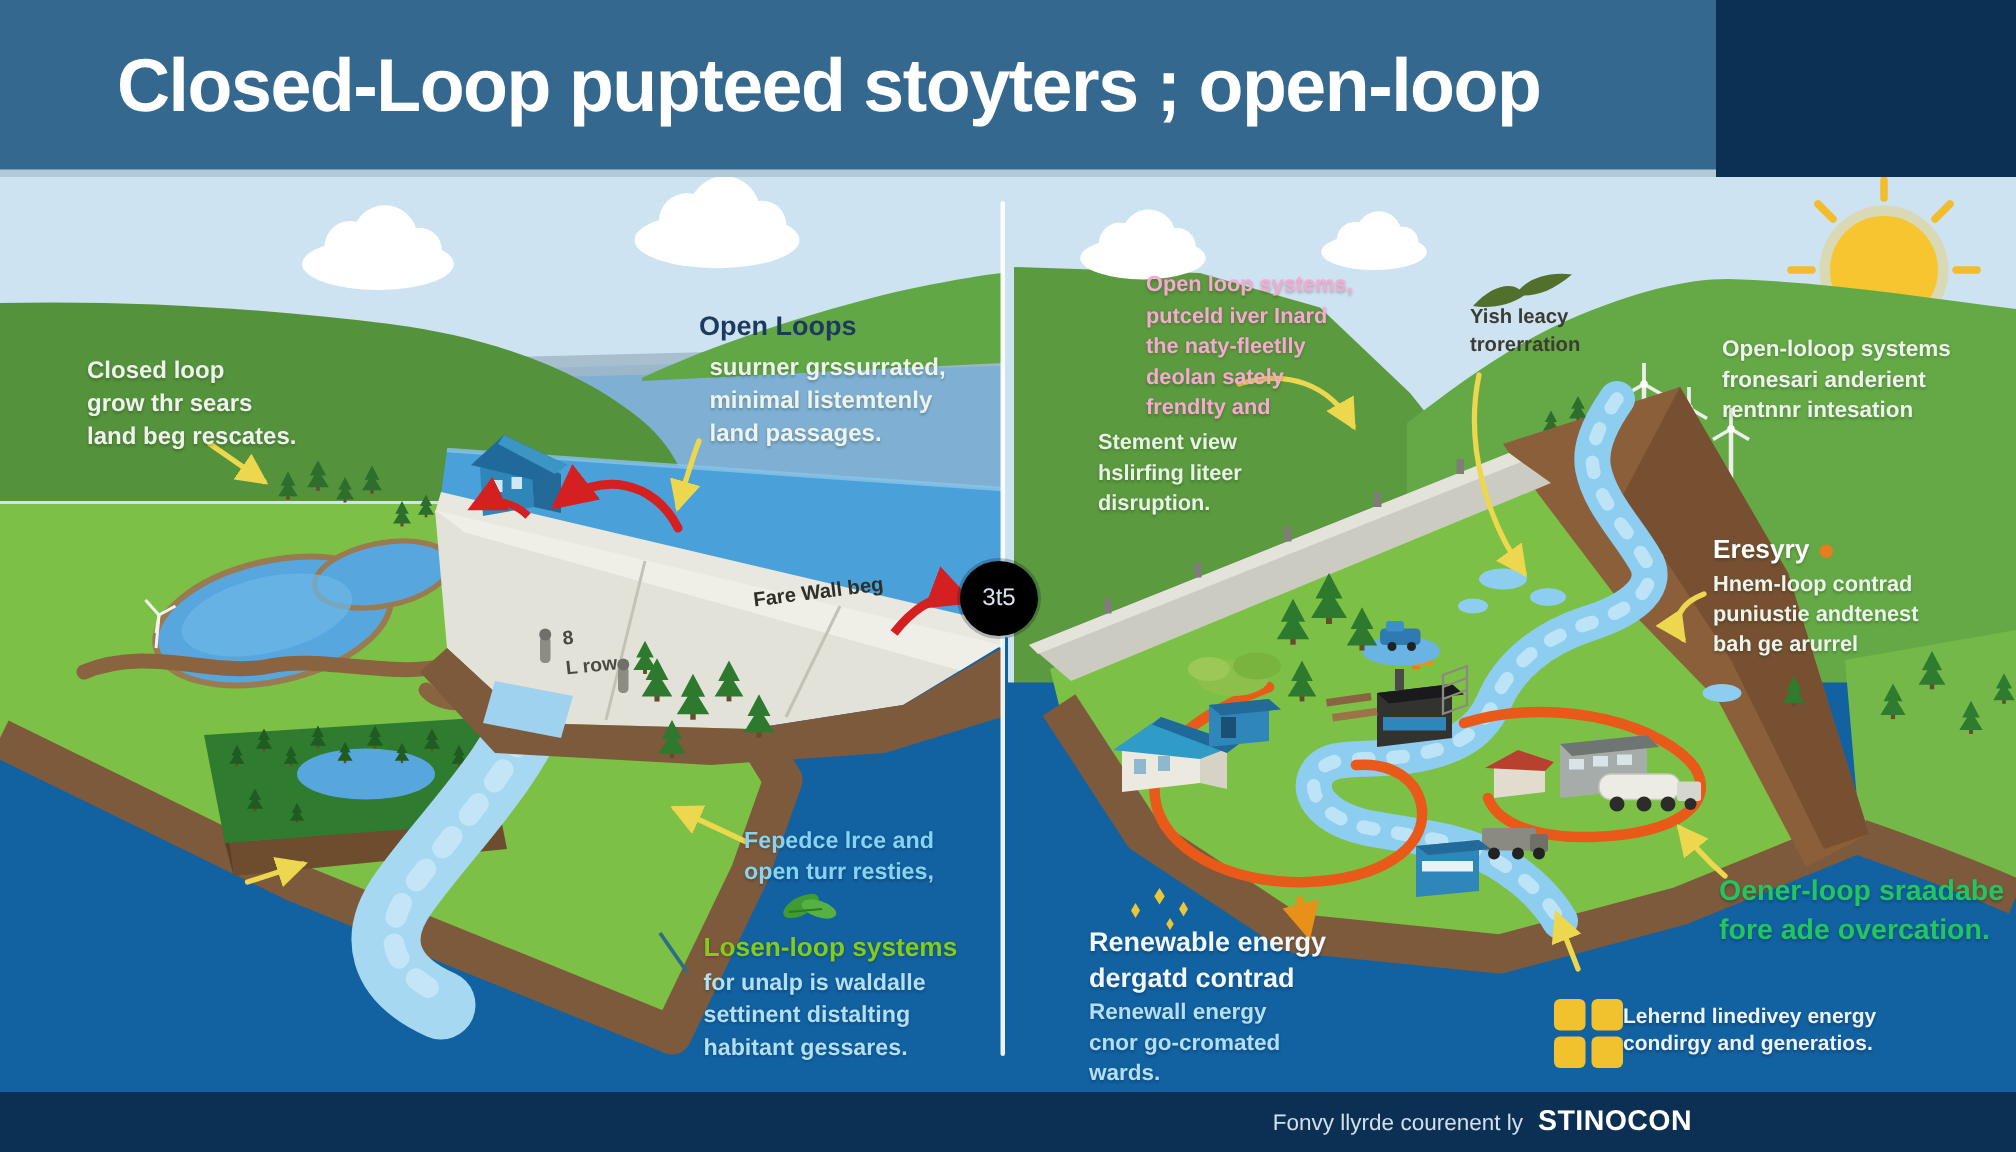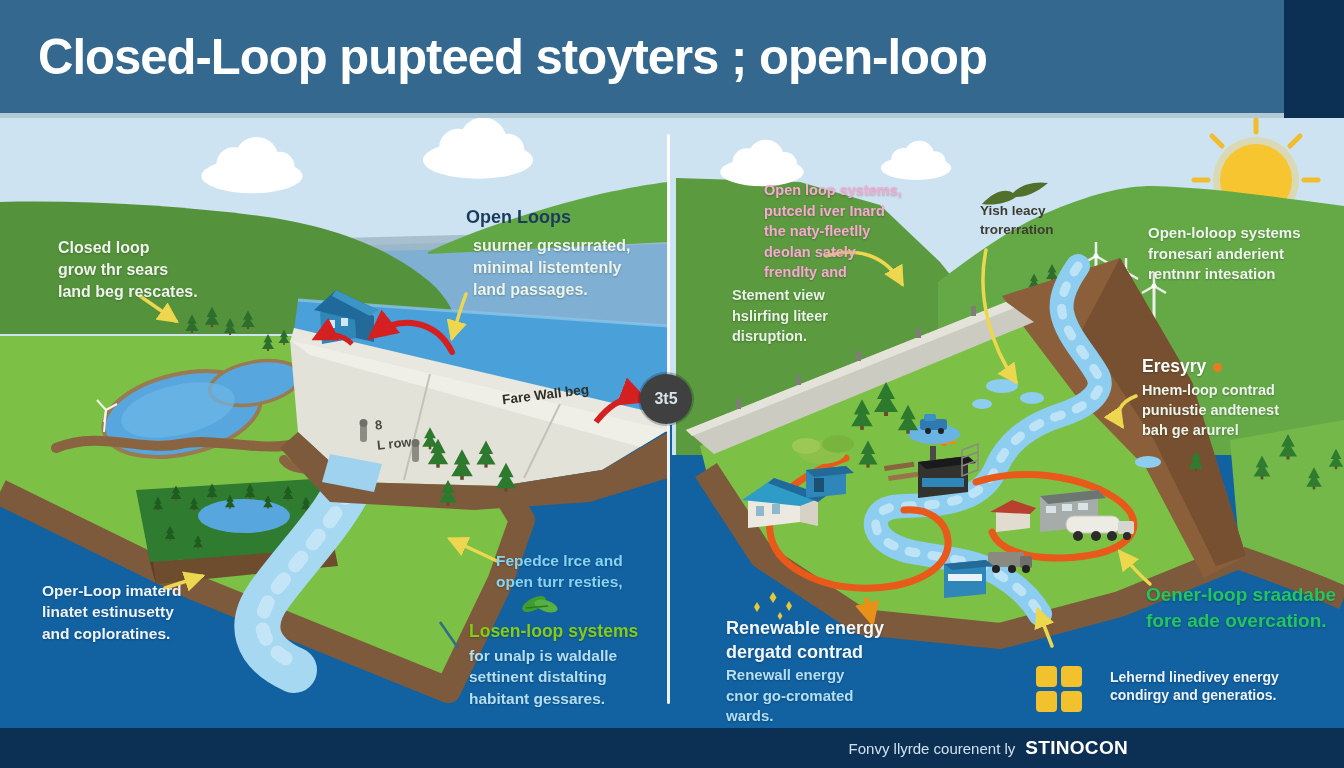--- a/index.html
+++ b/index.html
@@ -1,25 +1,25 @@
 <!DOCTYPE html>
 <html><head>
 <meta charset="utf-8">
 <style>
   html,body{margin:0;padding:0}
   body{width:1344px;height:768px;overflow:hidden;background:#0c3054;font-family:"Liberation Sans",sans-serif}
   .poster{position:relative;width:1344px;height:768px;overflow:hidden}
-  .header{position:absolute;top:0;left:0;width:1284px;height:118px;background:#35688e;border-bottom:5px solid #b2c9d6;box-sizing:border-box;display:flex;align-items:center;padding-left:38px}
+  .header{position:absolute;top:0;left:0;width:1144px;height:118px;background:#35688e;border-bottom:5px solid #b2c9d6;box-sizing:border-box;display:flex;align-items:center;padding-left:78px}
   .header h1{margin:0;color:#ffffff;font-size:50px;font-weight:700;letter-spacing:-1px;transform:scaleX(.98);transform-origin:left center;white-space:nowrap}
   .scene-svg{position:absolute;left:0;top:118px}
   .lbl{position:absolute;white-space:pre-line;line-height:1.38;font-weight:600;text-shadow:0 1px 2px rgba(15,35,15,.3)}
   .ns{text-shadow:none}
   .divider{position:absolute;left:667px;top:134px;width:3px;height:570px;background:rgba(255,255,255,.92);border-radius:2px}
-  .badge{position:absolute;left:640px;top:374px;width:52px;height:50px;border-radius:50%;background:#404040;color:#d9e3ec;display:flex;align-items:center;justify-content:center;font-size:16px;font-weight:700;box-shadow:0 0 0 2px rgba(10,25,45,.25)}
-  .legend{position:absolute;left:1036px;top:666px;display:flex;align-items:flex-start;gap:28px}
+  .badge{position:absolute;left:640px;top:374px;width:52px;height:50px;border-radius:50%;background:#000000;color:#d9e3ec;display:flex;align-items:center;justify-content:center;font-size:16px;font-weight:400;box-shadow:0 0 0 2px rgba(10,25,45,.25)}
+  .legend{position:absolute;left:1036px;top:666px;display:flex;align-items:flex-start;gap:0}
   .sw{display:grid;grid-template-columns:21px 21px;grid-template-rows:21px 21px;gap:4px}
   .sw i{display:block;background:#f2c12e;border-radius:4px}
   .lgtext{white-space:pre-line;color:#eaf4fa;font-size:14px;line-height:1.32;font-weight:600;text-shadow:0 1px 2px rgba(0,20,40,.35);margin-top:2px}
   .footer{position:absolute;left:0;top:728px;width:1164px;height:40px;background:#0c3054;display:flex;align-items:center;justify-content:flex-end;padding-right:36px;box-sizing:border-box;gap:10px}
   .credit{color:#d2e0ec;font-size:15px}
   .brand{color:#ffffff;font-size:19px;font-weight:800;letter-spacing:.3px}
   .odot{display:inline-block;width:9px;height:9px;border-radius:50%;background:#e87c20;margin-left:7px}
 </style>
 </head>
 <body>
@@ -381,23 +381,20 @@
 bah ge arurrel</div>
   <div class="lbl ns" style="left:502px;top:386px;font-size:13.5px;color:#2f2f28;transform:rotate(-7deg)">Fare Wall beg</div>
   <div class="lbl ns" style="left:376px;top:414px;font-size:13px;line-height:1.5;color:#4a4a42;transform:rotate(-6deg)">8
 L row</div>
   <div class="lbl" style="left:496px;top:550px;font-size:15.5px;font-weight:700;color:#86d4f2;text-shadow:0 1px 2px rgba(0,20,40,.3)">Fepedce lrce and
 open turr resties,</div>
   <div class="lbl" style="left:469px;top:619px;font-size:17.5px;font-weight:700;color:#84cc16;text-shadow:0 1px 2px rgba(0,20,40,.3)">Losen-loop systems</div>
   <div class="lbl" style="left:469px;top:645px;font-size:15.5px;color:#b2dff2;text-shadow:0 1px 2px rgba(0,20,40,.3)">for unalp is waldalle
 settinent distalting
 habitant gessares.</div>
-  <div class="lbl" style="left:42px;top:580px;font-size:15.5px;color:#eef4f8;text-shadow:0 1px 2px rgba(0,20,40,.3)">Oper-Loop imaterd
-linatet estinusetty
-and coploratines.</div>
   <div class="lbl" style="left:726px;top:616px;font-size:18px;font-weight:700;line-height:1.34;color:#f2f8fa;text-shadow:0 1px 2px rgba(0,20,40,.3)">Renewable energy
 dergatd contrad</div>
   <div class="lbl" style="left:726px;top:665px;font-size:15px;color:#b2dff2;text-shadow:0 1px 2px rgba(0,20,40,.3)">Renewall energy
 cnor go-cromated
 wards.</div>
   <div class="lbl" style="left:1146px;top:582px;font-size:19px;color:#22c55e;text-shadow:0 1px 2px rgba(0,20,40,.3)">Oener-loop sraadabe
 fore ade overcation.</div>
 
   <div class="legend">
     <div class="sw">

